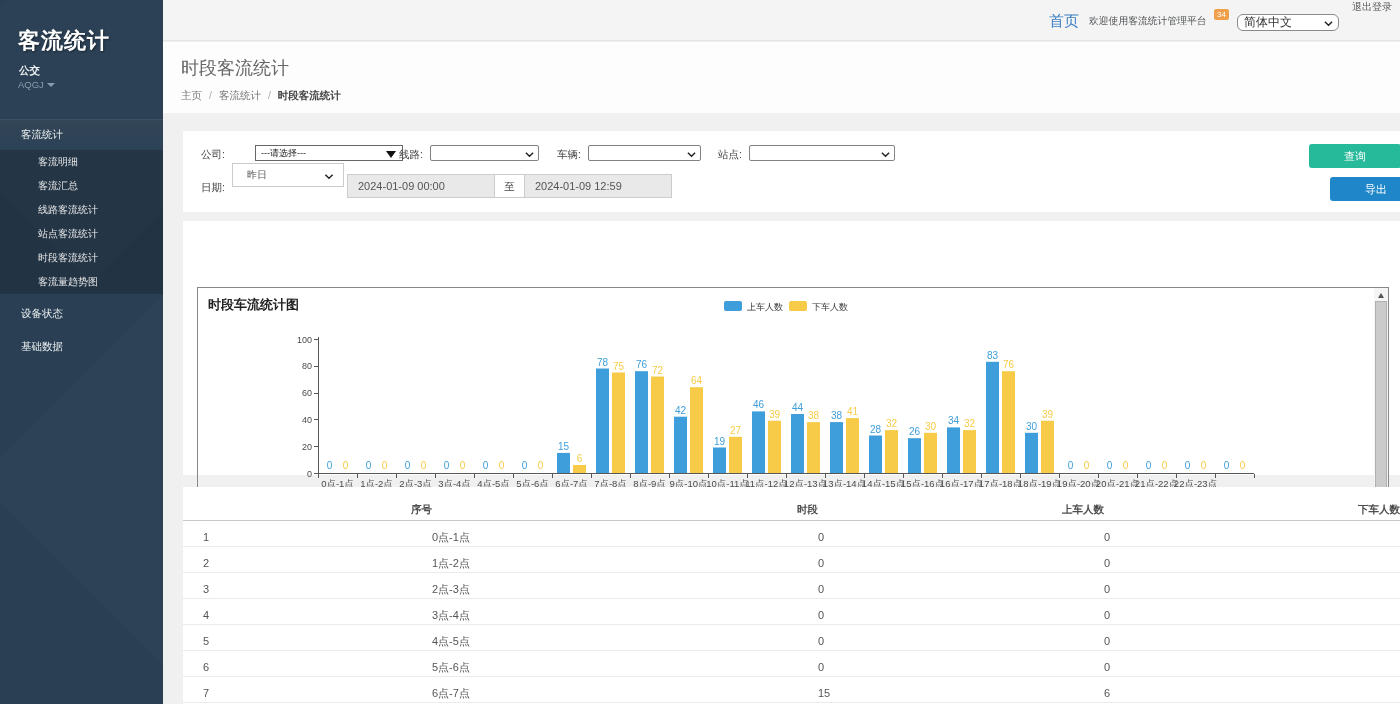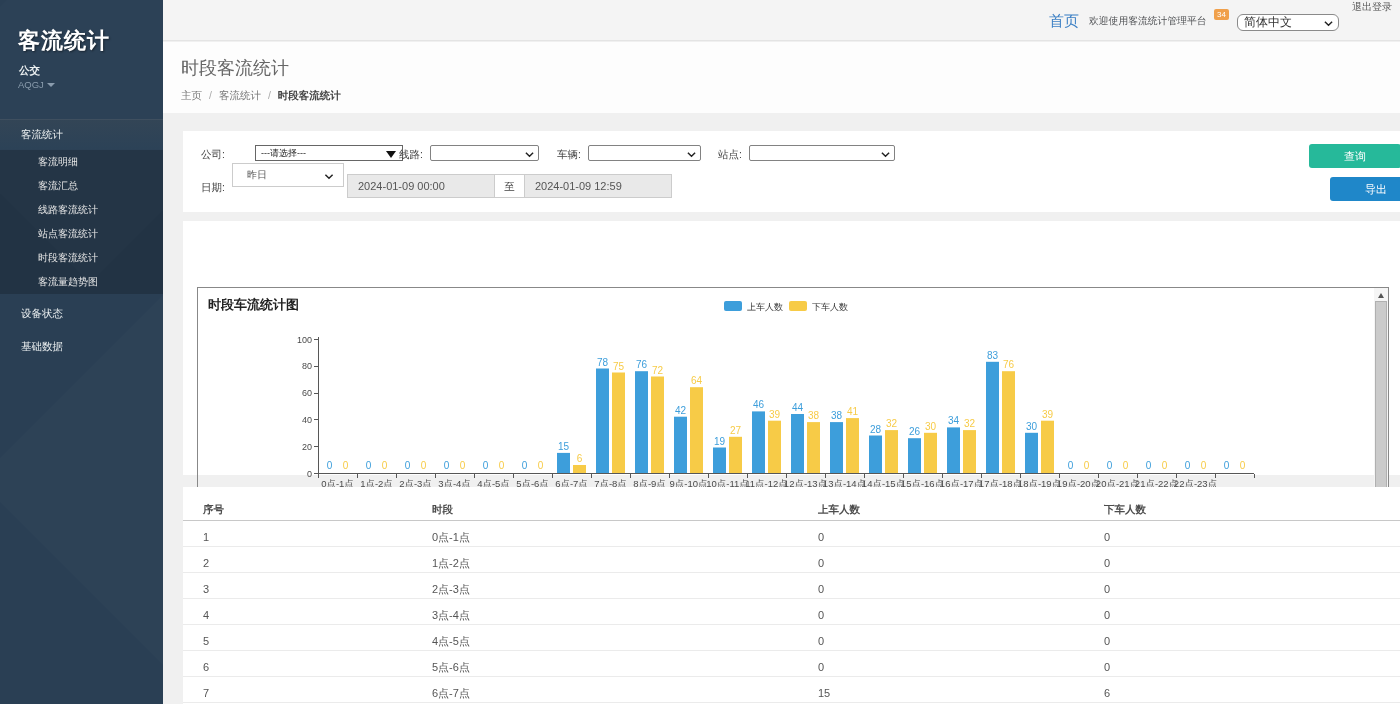--- a/index.html
+++ b/index.html
@@ -53,21 +53,21 @@
 .legend .t2 { margin-left:5px; }
 
 .sbar { position:absolute; right:0; top:0; width:14px; height:230px; background:#f5f5f5; }
 .sbar .thumb { position:absolute; left:1px; top:13px; width:12px; height:197px; background:#cbcbcb; border:1px solid #b0b0b0; }
 .sbar .a { position:absolute; left:3.5px; width:0; height:0; border-left:3.5px solid transparent; border-right:3.5px solid transparent; }
 .sbar .au { top:5px; border-bottom:5px solid #555; }
 .sbar .ad { bottom:5px; border-top:5px solid #555; }
 
 #tablepanel { position:absolute; left:183px; top:487px; width:1217px; height:217px; background:#fff; overflow:hidden; }
 table { border-collapse:collapse; width:100%; table-layout:fixed; }
-th { text-align:left; font-size:10.5px; color:#4d4d4d; font-weight:bold; height:33px; border-bottom:1px solid #c8c8c8; vertical-align:middle; padding-top:13px; }
+th { text-align:right; font-size:10.5px; color:#4d4d4d; font-weight:bold; height:33px; border-bottom:1px solid #c8c8c8; vertical-align:middle; padding-top:13px; }
 td { font-size:11px; color:#555; height:26px; border-bottom:1px solid #ebebeb; vertical-align:middle; padding-top:8px; }
 th.c1, td.c1 { padding-left:20px; }
 </style>
 </head>
 <body>
 <div id="app">
 
   <div id="side">
     <div class="pat1"></div>
       <div class="pat2"></div>

